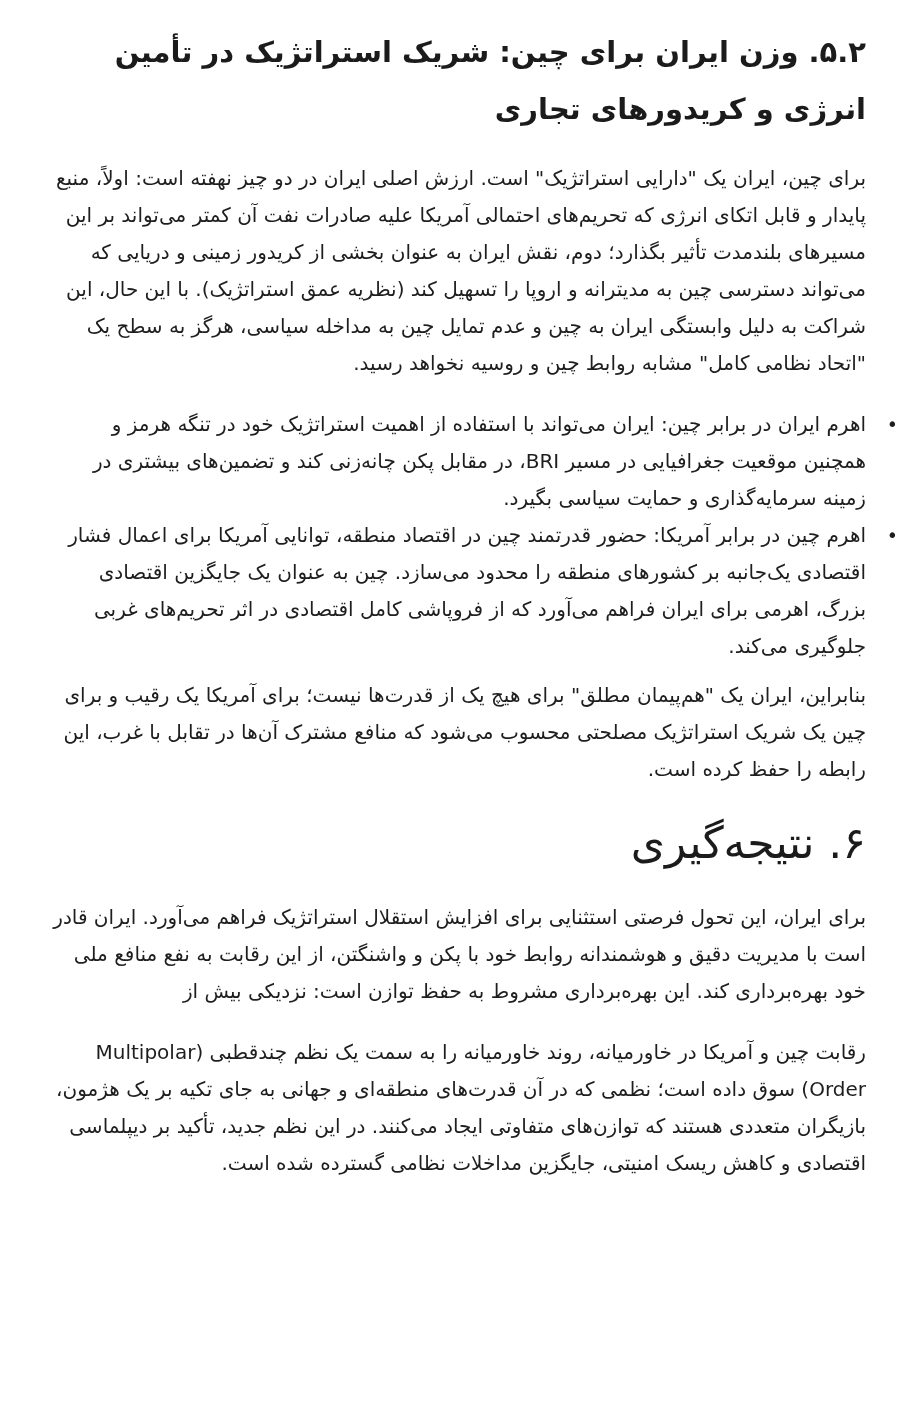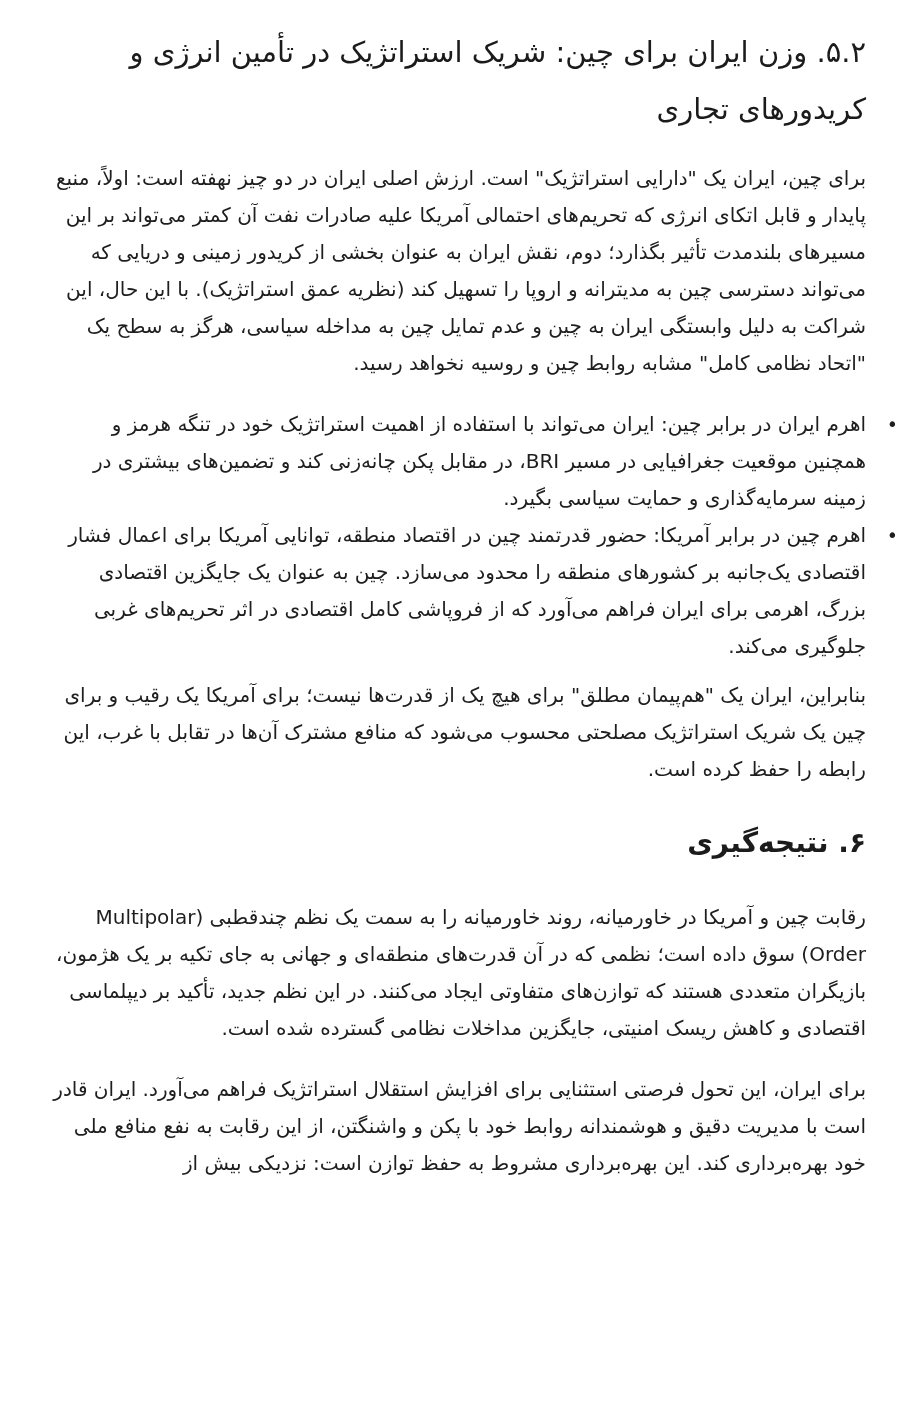--- a/index.html
+++ b/index.html
@@ -16,31 +16,31 @@
   .page {
     direction: rtl;
     unicode-bidi: embed;
     text-align: right;
     padding: 24px 48px 40px 44px;
     box-sizing: border-box;
     width: 914px;
   }
   h2.sec-minor {
     font-size: 29px;
-    font-weight: 400;
+    font-weight: 700;
     line-height: 57px;
     margin: 24px 0 22px 0;
     color: #1b1b1b;
   }
   h2.sec-minor.first {
     margin-top: 0;
   }
   h1.sec-major {
-    font-size: 28px;
-    font-weight: 700;
+    font-size: 44px;
+    font-weight: 400;
     line-height: 53px;
     margin: 28px 0 30px 0;
     color: #1b1b1b;
   }
   p.body-text {
     font-size: 20px;
     line-height: 37px;
     margin: 0 0 24px 0;
     color: #1e1e1e;
   }
@@ -83,17 +83,17 @@
     <li>
       <span class="marker">•</span>
       <span>اهرم چین در برابر آمریکا: حضور قدرتمند چین در اقتصاد منطقه، توانایی آمریکا برای اعمال فشار اقتصادی یک‌جانبه بر کشورهای منطقه را محدود می‌سازد. چین به عنوان یک جایگزین اقتصادی بزرگ، اهرمی برای ایران فراهم می‌آورد که از فروپاشی کامل اقتصادی در اثر تحریم‌های غربی جلوگیری می‌کند.</span>
     </li>
   </ul>
 
   <p class="body-text">بنابراین، ایران یک "هم‌پیمان مطلق" برای هیچ یک از قدرت‌ها نیست؛ برای آمریکا یک رقیب و برای چین یک شریک استراتژیک مصلحتی محسوب می‌شود که منافع مشترک آن‌ها در تقابل با غرب، این رابطه را حفظ کرده است.</p>
 
   <h1 class="sec-major">۶. نتیجه‌گیری</h1>
 
+  <p class="body-text">برای ایران، این تحول فرصتی استثنایی برای افزایش استقلال استراتژیک فراهم می‌آورد. ایران قادر است با مدیریت دقیق و هوشمندانه روابط خود با پکن و واشنگتن، از این رقابت به نفع منافع ملی خود بهره‌برداری کند. این بهره‌برداری مشروط به حفظ توازن است: نزدیکی بیش از</p>
+
   <p class="body-text">رقابت چین و آمریکا در خاورمیانه، روند خاورمیانه را به سمت یک نظم چندقطبی (Multipolar Order) سوق داده است؛ نظمی که در آن قدرت‌های منطقه‌ای و جهانی به جای تکیه بر یک هژمون، بازیگران متعددی هستند که توازن‌های متفاوتی ایجاد می‌کنند. در این نظم جدید، تأکید بر دیپلماسی اقتصادی و کاهش ریسک امنیتی، جایگزین مداخلات نظامی گسترده شده است.</p>
-
-  <p class="body-text">برای ایران، این تحول فرصتی استثنایی برای افزایش استقلال استراتژیک فراهم می‌آورد. ایران قادر است با مدیریت دقیق و هوشمندانه روابط خود با پکن و واشنگتن، از این رقابت به نفع منافع ملی خود بهره‌برداری کند. این بهره‌برداری مشروط به حفظ توازن است: نزدیکی بیش از</p>
 
 </main>
 
 </body></html>

